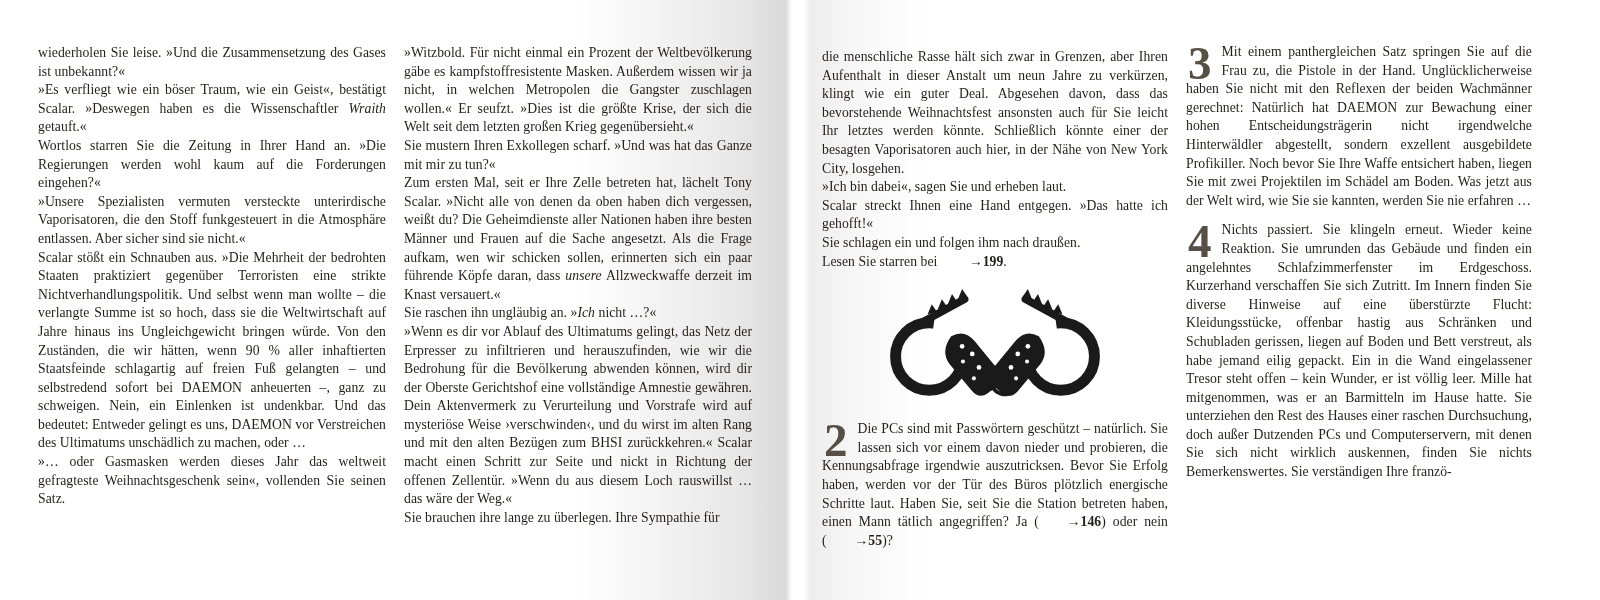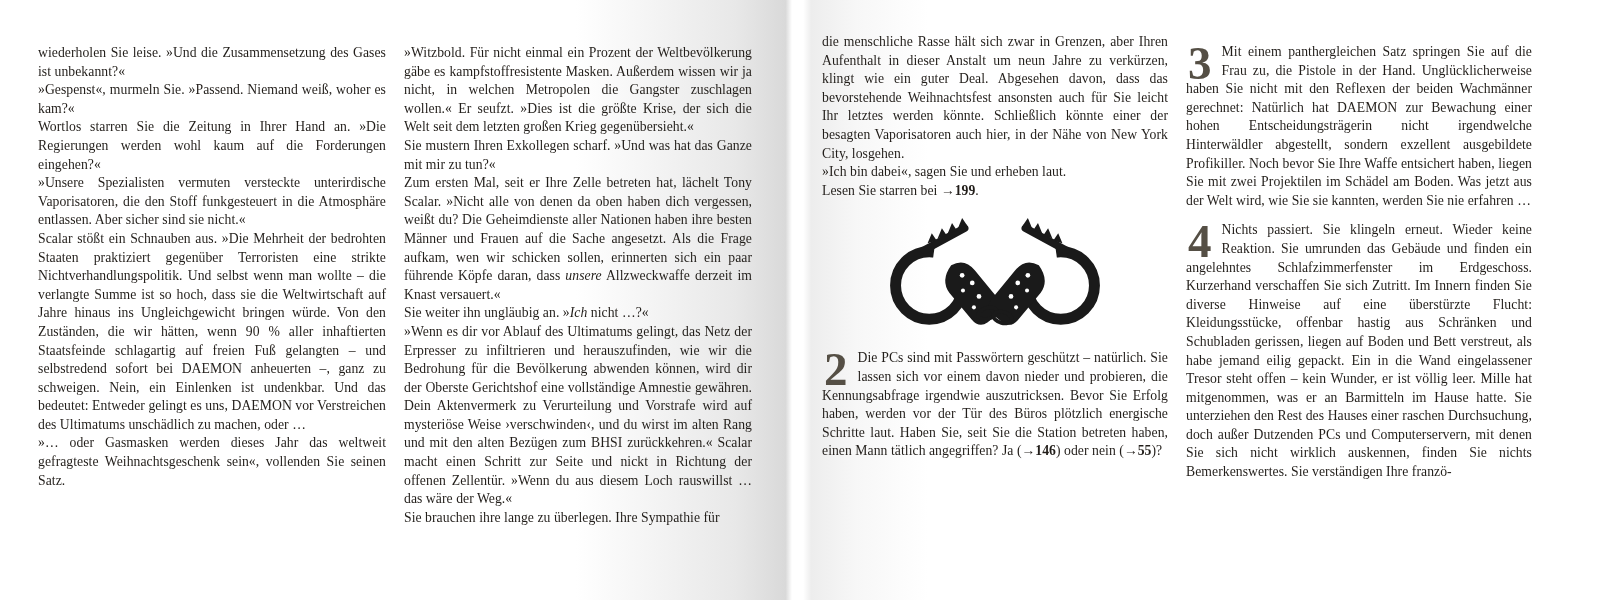--- a/index.html
+++ b/index.html
@@ -18,63 +18,65 @@
   .page { position:absolute; top:0; height:600px; }
   .page-left  { left:0; width:800px; }
   .page-right { left:800px; width:800px; }
   .col {
     position:absolute; text-align:justify; text-justify:inter-word;
     font-size:13.7px; line-height:18.6px; letter-spacing:0.05px;
   }
   .col p { margin:0; text-align:justify; }
   #col1 { left:38px;  top:44px; width:348px; }
   #col2 { left:404px; top:44px; width:348px; }
-  #col3 { left:822px; top:33px; width:346px; }
+  #col3 { left:822px; top:48px; width:346px; }
   #col4 { left:1186px;top:43px; width:346px; }
   .it { font-style:italic; }
-  .bd { font-weight:700; }
+  .bd { font-weight:700;margin-left:28px; }
   .illustration { display:block; margin:11px auto 5px auto; }
   .section { margin-top:11px; }
   #col4 .section:first-child { margin-top:0; }
   .dropcap {
     float:left; font-weight:700; font-size:47px; line-height:33px;
     padding:4px 10px 0 2px; color:#554f45;
     font-family:"Liberation Serif","DejaVu Serif",serif;
   }
 </style>
 </head>
 <body>
 
 <div class="spread">
 
   <div class="page page-left"></div>
   <div class="page page-right"></div>
 
   <div class="col" id="col1">
       <p><span>wiederholen Sie leise. »Und die Zusammensetzung des Gases ist unbekannt?«</span></p>
-      <p><span>»Gespenst«, murmeln Sie. »Passend. Niemand weiß, woher es kam?«</span></p>
+      <p><span>»Es verfliegt wie ein böser Traum, wie ein Geist«, bestätigt Scalar. »Deswegen haben es die Wissenschaftler </span><span class="it">Wraith</span><span> getauft.«</span></p>
       <p><span>Wortlos starren Sie die Zeitung in Ihrer Hand an. »Die Regierungen werden wohl kaum auf die Forderungen eingehen?«</span></p>
       <p><span>»Unsere Spezialisten vermuten versteckte unterirdische Vaporisatoren, die den Stoff funkgesteuert in die Atmosphäre entlassen. Aber sicher sind sie nicht.«</span></p>
       <p><span>Scalar stößt ein Schnauben aus. »Die Mehrheit der bedrohten Staaten praktiziert gegenüber Terroristen eine strikte Nichtverhandlungspolitik. Und selbst wenn man wollte – die verlangte Summe ist so hoch, dass sie die Weltwirtschaft auf Jahre hinaus ins Ungleichgewicht bringen würde. Von den Zuständen, die wir hätten, wenn 90 % aller inhaftierten Staatsfeinde schlagartig auf freien Fuß gelangten – und selbstredend sofort bei DAEMON anheuerten –, ganz zu schweigen. Nein, ein Einlenken ist undenkbar. Und das bedeutet: Entweder gelingt es uns, DAEMON vor Verstreichen des Ultimatums unschädlich zu machen, oder …</span></p>
       <p><span>»… oder Gasmasken werden dieses Jahr das weltweit gefragteste Weihnachtsgeschenk sein«, vollenden Sie seinen Satz.</span></p>
     </div>
 
   <div class="col" id="col2">
       <p><span>»Witzbold. Für nicht einmal ein Prozent der Weltbevölkerung gäbe es kampfstoffresistente Masken. Außerdem wissen wir ja nicht, in welchen Metropolen die Gangster zuschlagen wollen.« Er seufzt. »Dies ist die größte Krise, der sich die Welt seit dem letzten großen Krieg gegenübersieht.«</span></p>
       <p><span>Sie mustern Ihren Exkollegen scharf. »Und was hat das Ganze mit mir zu tun?«</span></p>
       <p><span>Zum ersten Mal, seit er Ihre Zelle betreten hat, lächelt Tony Scalar. »Nicht alle von denen da oben haben dich vergessen, weißt du? Die Geheimdienste aller Nationen haben ihre besten Männer und Frauen auf die Sache angesetzt. Als die Frage aufkam, wen wir schicken sollen, erinnerten sich ein paar führende Köpfe daran, dass </span><span class="it">unsere</span><span> Allzweckwaffe derzeit im Knast versauert.«</span></p>
-      <p><span>Sie weiter ihn ungläubig an. »</span><span class="it">Ich</span><span> nicht …?«</span></p>
+      <p><span>Sie raschen ihn ungläubig an. »</span><span class="it">Ich</span><span> nicht …?«</span></p>
       <p><span>»Wenn es dir vor Ablauf des Ultimatums gelingt, das Netz der Erpresser zu infiltrieren und herauszufinden, wie wir die Bedrohung für die Bevölkerung abwenden können, wird dir der Oberste Gerichtshof eine vollständige Amnestie gewähren. Dein Aktenvermerk zu Verurteilung und Vorstrafe wird auf mysteriöse Weise ›verschwinden‹, und du wirst im alten Rang und mit den alten Bezügen zum BHSI zurückkehren.« Scalar macht einen Schritt zur Seite und nickt in Richtung der offenen Zellentür. »Wenn du aus diesem Loch rauswillst … das wäre der Weg.«</span></p>
       <p><span>Sie brauchen ihre lange zu überlegen. Ihre Sympathie für</span></p>
     </div>
 
   <div class="col" id="col3">
     <div>
         <p><span>die menschliche Rasse hält sich zwar in Grenzen, aber Ihren Aufenthalt in dieser Anstalt um neun Jahre zu verkürzen, klingt wie ein guter Deal. Abgesehen davon, dass das bevorstehende Weihnachtsfest ansonsten auch für Sie leicht Ihr letztes werden könnte. Schließlich könnte einer der besagten Vaporisatoren auch hier, in der Nähe von New York City, losgehen.</span></p>
         <p><span>»Ich bin dabei«, sagen Sie und erheben laut.</span></p>
+        <p><span>Scalar streckt Ihnen eine Hand entgegen. »Das hatte ich gehofft!«</span></p>
+        <p><span>Sie schlagen ein und folgen ihm nach draußen.</span></p>
         <p><span>Lesen Sie starren bei </span><span class="bd">→199</span><span>.</span></p>
       </div>
 
     <svg class="illustration" width="236" height="127" viewBox="0 0 280 150" xmlns="http://www.w3.org/2000/svg">
       <defs>
         <g id="cuff">
           <circle cx="62" cy="88" r="40" fill="none" stroke="#1a1a1a" stroke-width="13"></circle>
           <polygon points="62,88 74,2 150,50" fill="#ffffff"></polygon>
           <path d="M56 46 L104 20" stroke="#1a1a1a" stroke-width="9" stroke-linecap="round" fill="none"></path>
           <path d="M60 38 L65 26 L71 35 Z  M72 32 L77 20 L83 29 Z  M84 26 L89 14 L95 23 Z  M96 20 L101 8 L107 17 Z" fill="#1a1a1a"></path>

